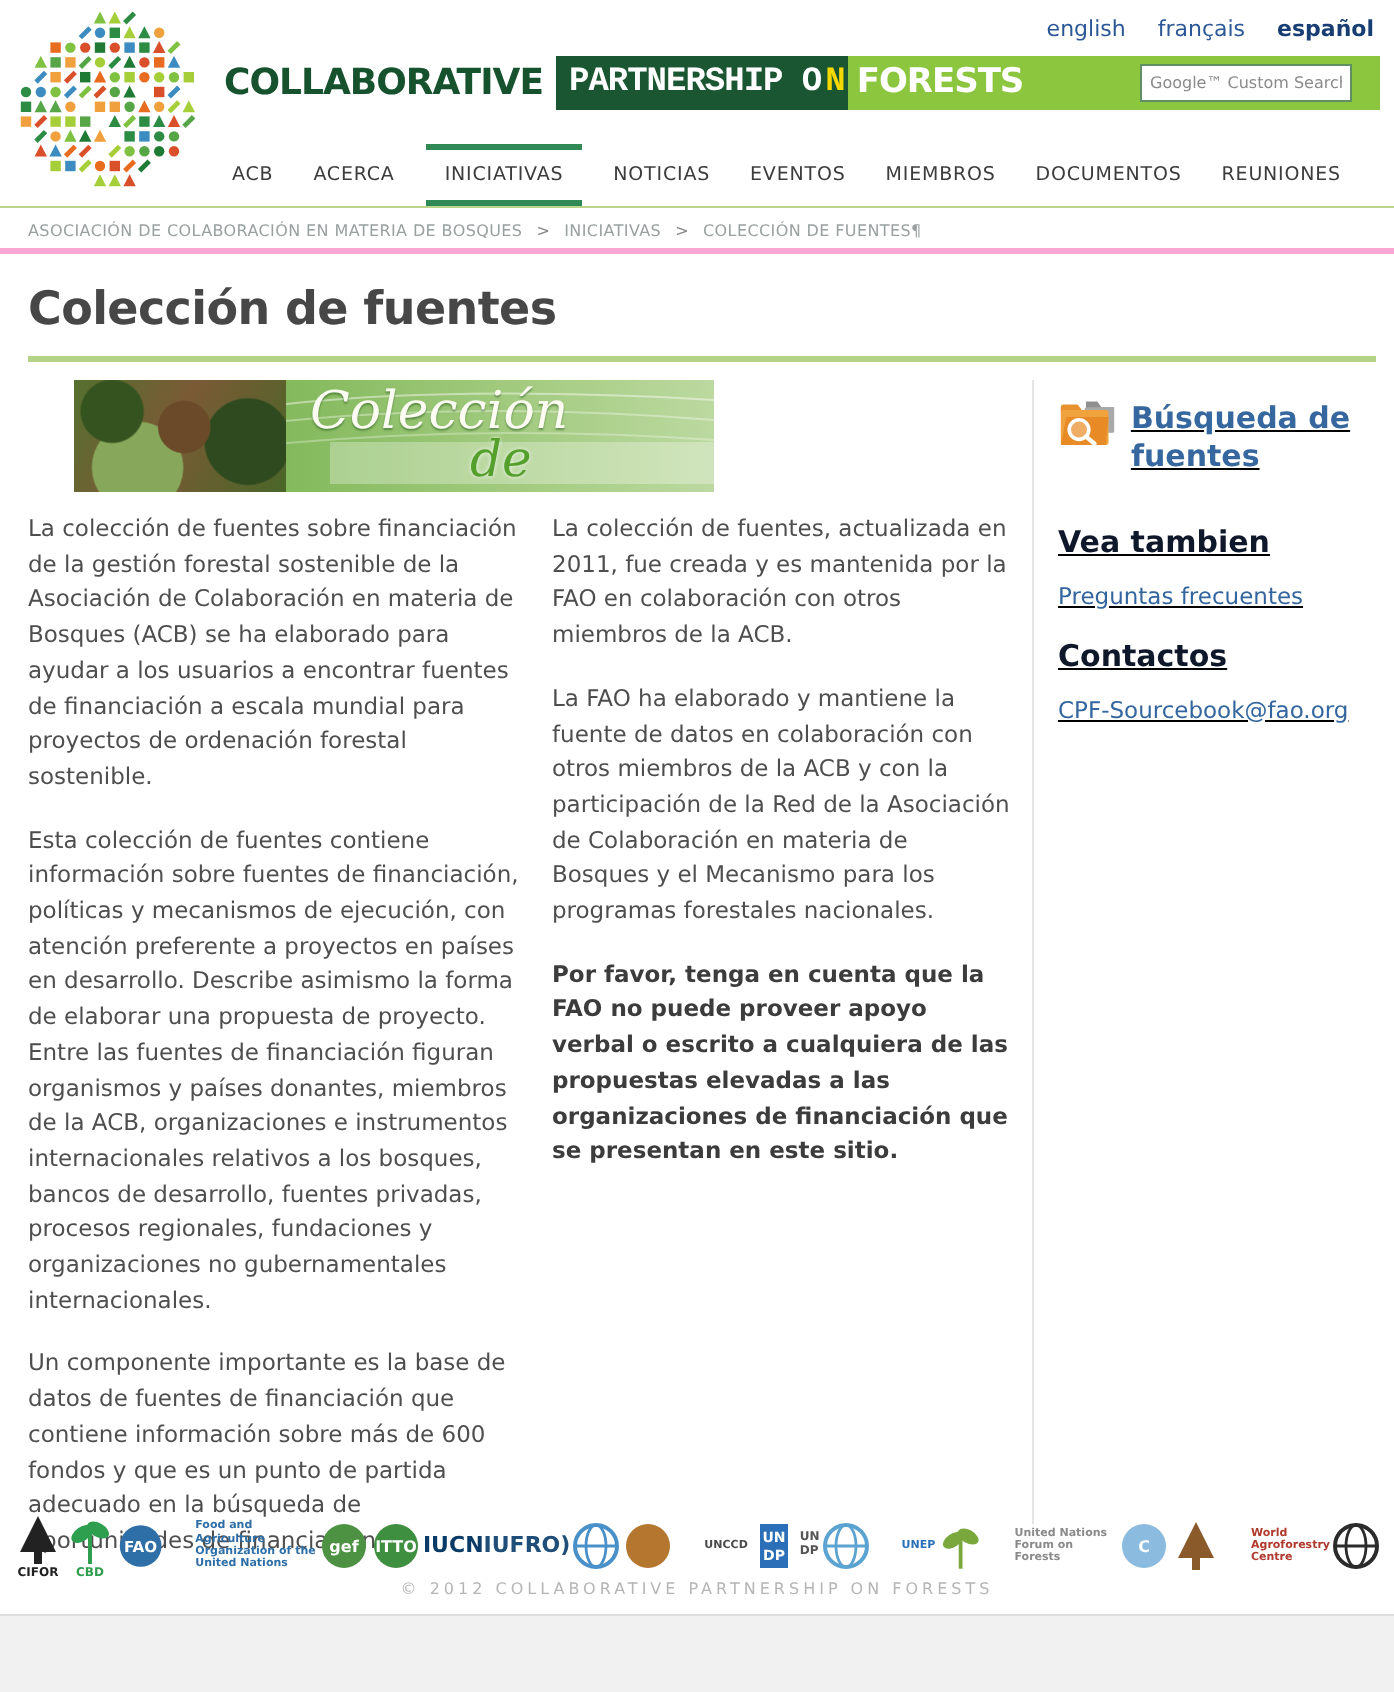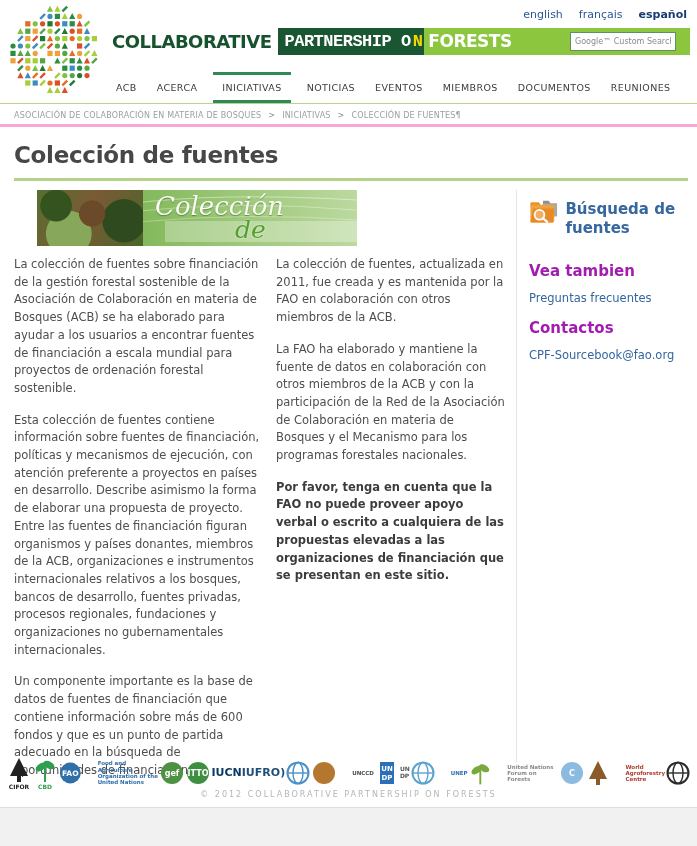--- a/index.html
+++ b/index.html
@@ -62,24 +62,24 @@
   
   .col{position:absolute;top:256px;font-size:11.5px;line-height:1.54;color:#4e4e4e;}
   .col-1{left:14px;width:246px;}
   .col-2{left:276px;width:230px;}
   .col p{margin:0 0 14px 0;}
   .col p.bold{font-weight:700;color:#3c3c3c;}
 
   .vdivider{position:absolute;left:516px;top:190px;width:1px;height:572px;background:#e5e5e5;}
 
   
-  .sidebar{position:absolute;left:529px;top:192px;width:162px;}
+  .sidebar{position:absolute;left:529px;top:192px;width:162px;text-decoration:underline;}
   .sb-search{display:flex;gap:7px;cursor:pointer;}
   .sb-search-label{font-size:15px;font-weight:700;color:#36679e;line-height:1.25;padding-top:8px;}
-  .sb-h{font-size:15px;font-weight:700;color:#a21caf;margin:0;}
+  .sb-h{font-size:15px;font-weight:700;color:#0f172a;margin:0;}
   .sb-h.h1{margin-top:24px;}
   .sb-h.h2{margin-top:14px;}
   .sb-link{display:block;font-size:11.5px;color:#33669e;margin-top:11px;margin-bottom:10px;cursor:pointer;text-decoration:none;}
 
   
   .logo-row{position:absolute;left:6px;right:6px;top:752px;height:42px;display:flex;
             justify-content:space-between;align-items:center;}
   .logo-item{display:flex;align-items:center;gap:15px;cursor:pointer;}
   .logo-label-col{display:flex;flex-direction:column;line-height:1.15;}
   .copyright{position:absolute;left:0;right:0;top:790px;text-align:center;font-size:8px;

